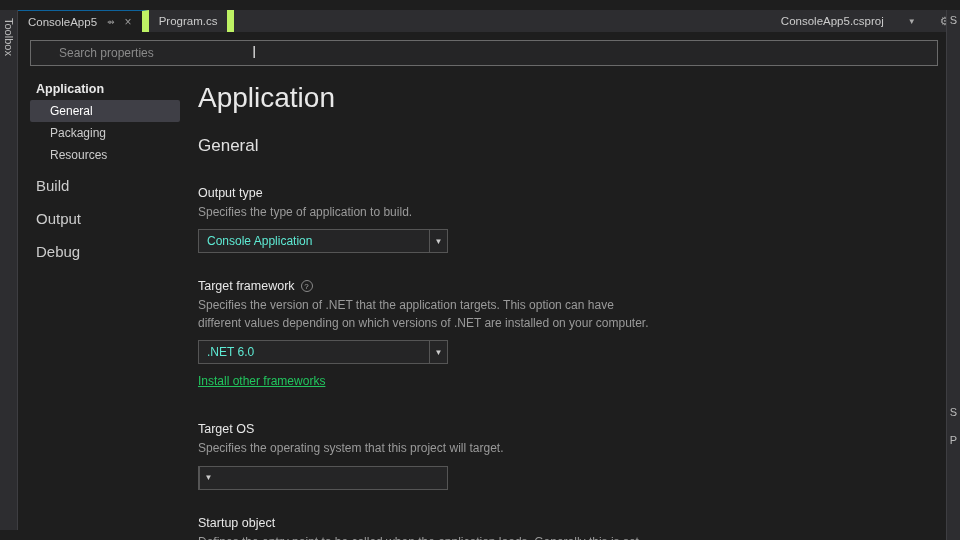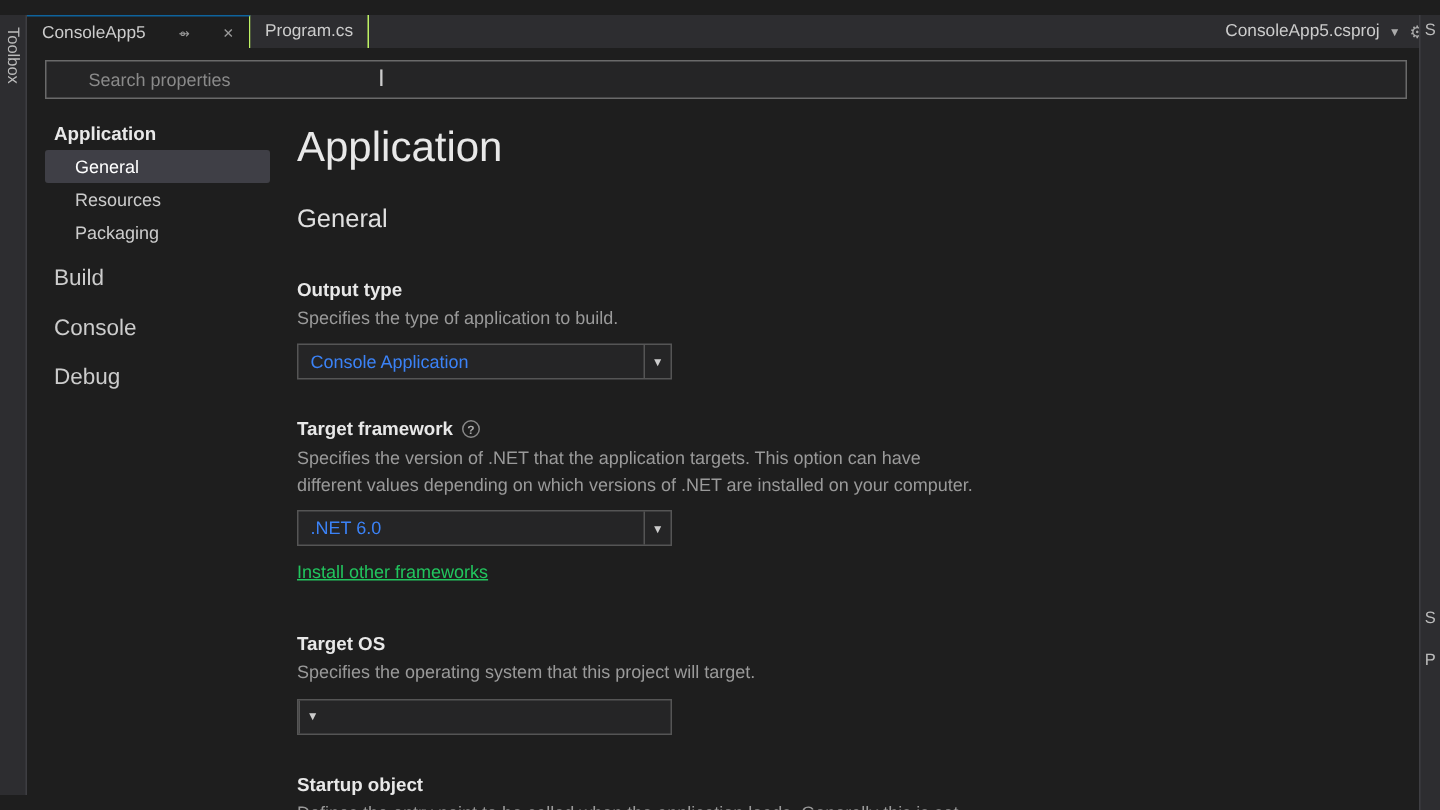--- a/index.html
+++ b/index.html
@@ -44,36 +44,36 @@
   align-items: stretch;
   background: #2d2d30;
 }
 .tab {
   display: flex;
   align-items: center;
   padding: 0 10px;
   font-size: 11.5px;
   color: #cccccc;
   background: #2d2d30;
-  border-right: 1px solid #bef264;
-  gap: 22px;
+  border-right: 7px solid #bef264;
+  gap: 10px;
   cursor: pointer;
 }
 .tab.active {
   background: #1e1e1e;
   border-top: 1px solid #0e639c;
 }
 .tab .pin { font-size: 9px; color: #999; }
 .tab .close { font-size: 12px; color: #999; }
 
 .tab-right {
   margin-left: auto;
   display: flex;
   align-items: center;
-  gap: 6px;
+  gap: 24px;
   padding: 0 10px;
   font-size: 11.5px;
 }
 .tab-right .drop { font-size: 8px; color: #aaa; }
 .tab-right .gear { color: #aaa; }
 
 .search-row {
   position: absolute;
   left: 30px;
   top: 40px;
@@ -150,21 +150,21 @@
 }
 .content h2 {
   font-size: 17px;
   font-weight: 400;
   color: #e0e0e0;
   margin-bottom: 30px;
 }
 
 .field-group { margin-bottom: 26px; max-width: 460px; }
 .field-label {
-  font-weight: 700;
+  font-weight: 400;
   font-size: 12.5px;
   color: #e8e8e8;
   margin-bottom: 4px;
   display: flex;
   align-items: center;
   gap: 6px;
 }
 .info-icon {
   display: inline-flex;
   width: 12px;
@@ -186,21 +186,21 @@
   display: flex;
   width: 250px;
   height: 24px;
   border: 1px solid #555;
   background: #252526;
 }
 .select-value {
   flex: 1;
   padding: 0 8px;
   font-size: 12px;
-  color: #3b82f6;
+  color: #5eead4;
   display: flex;
   align-items: center;
 }
 .select-btn {
   width: 18px;
   border-left: 1px solid #555;
   display: flex;
   align-items: center;
   justify-content: center;
   font-size: 8px;
@@ -258,24 +258,24 @@
 </div>
 
 <div class="search-row">
   <input class="search-input" placeholder="Search properties" style="">
   <span class="caret">I</span>
 </div>
 
 <div class="sidebar">
   <div class="section-head">Application</div>
   <div class="item selected">General</div>
+  <div class="item">Packaging</div>
   <div class="item">Resources</div>
-  <div class="item">Packaging</div>
   <div class="top-item">Build</div>
-  <div class="top-item">Console</div>
+  <div class="top-item">Output</div>
   <div class="top-item">Debug</div>
 </div>
 
 <div class="content">
   <h1>Application</h1>
   <h2>General</h2>
 
   <div class="field-group">
     <div class="field-label">Output type</div>
     <div class="field-desc">Specifies the type of application to build.</div>

